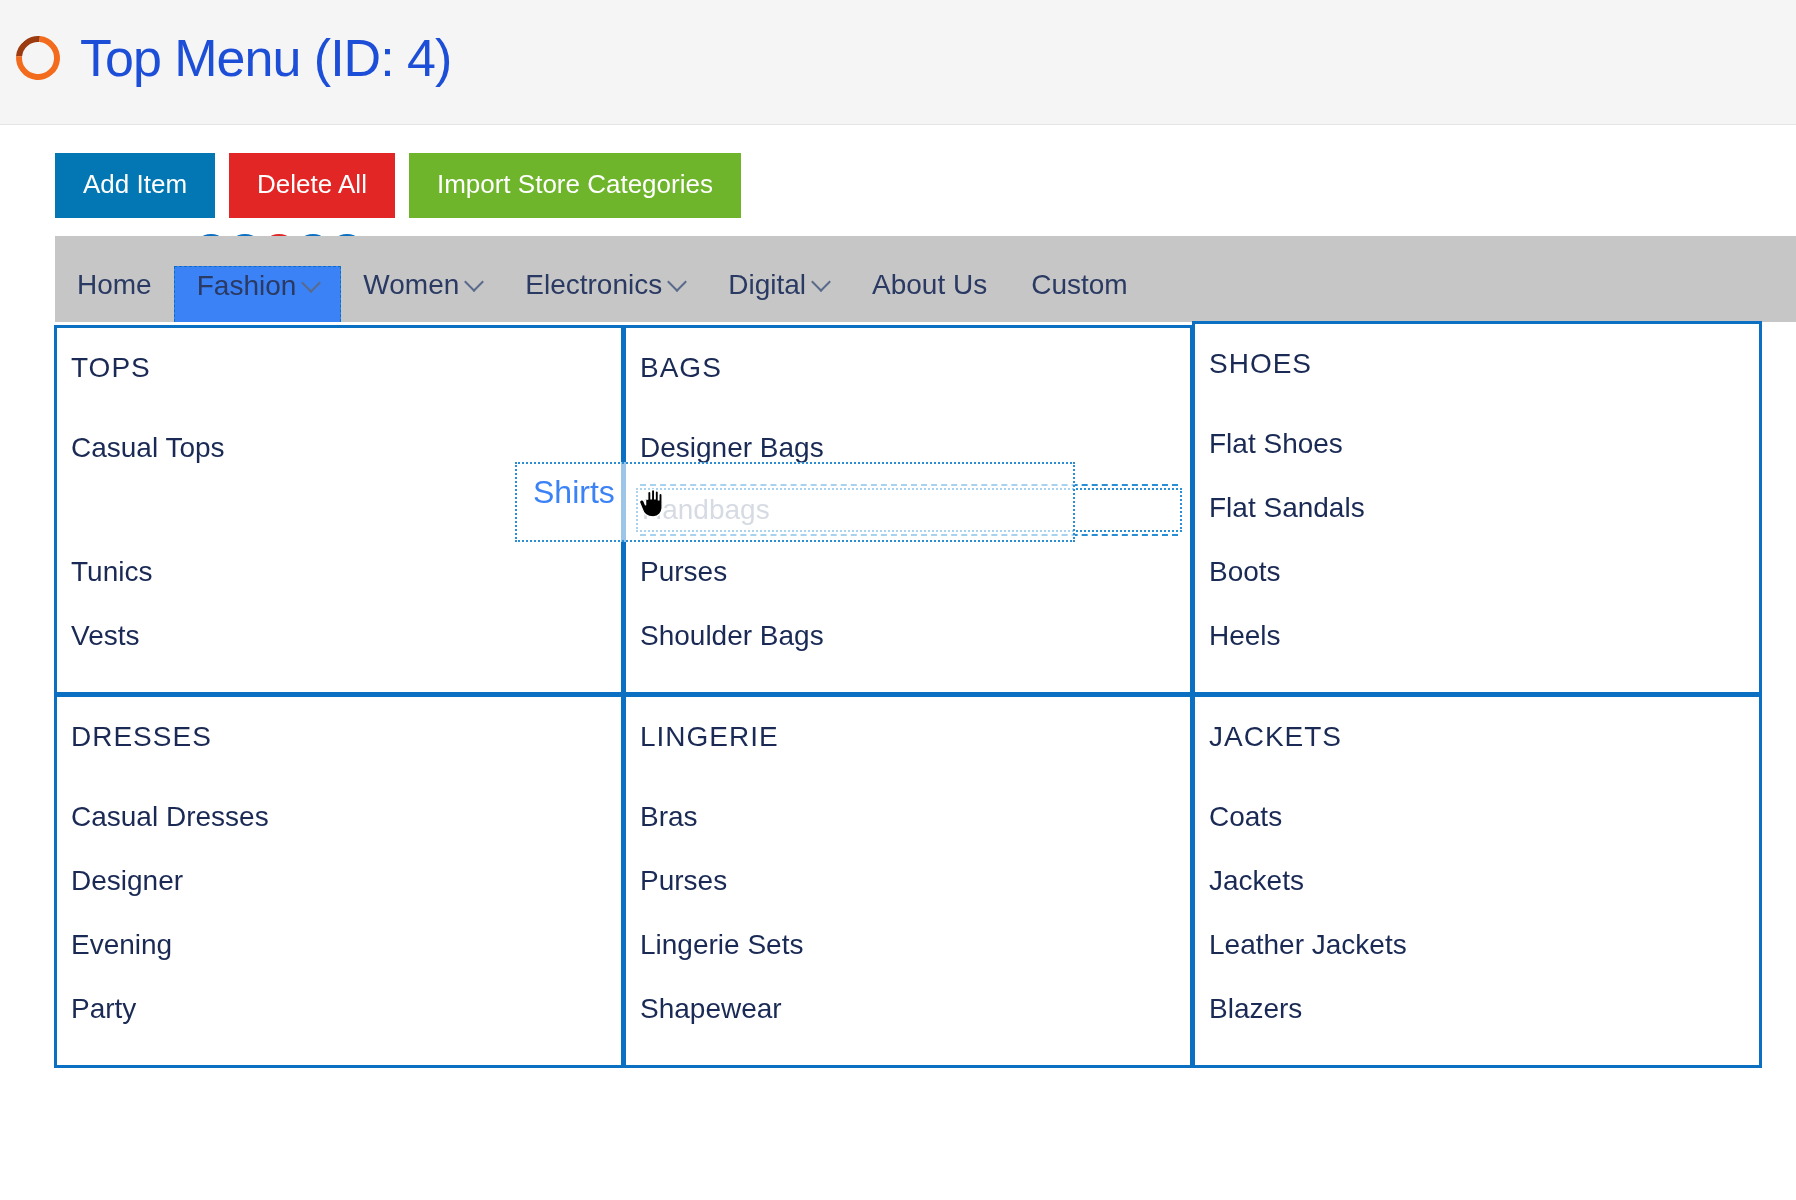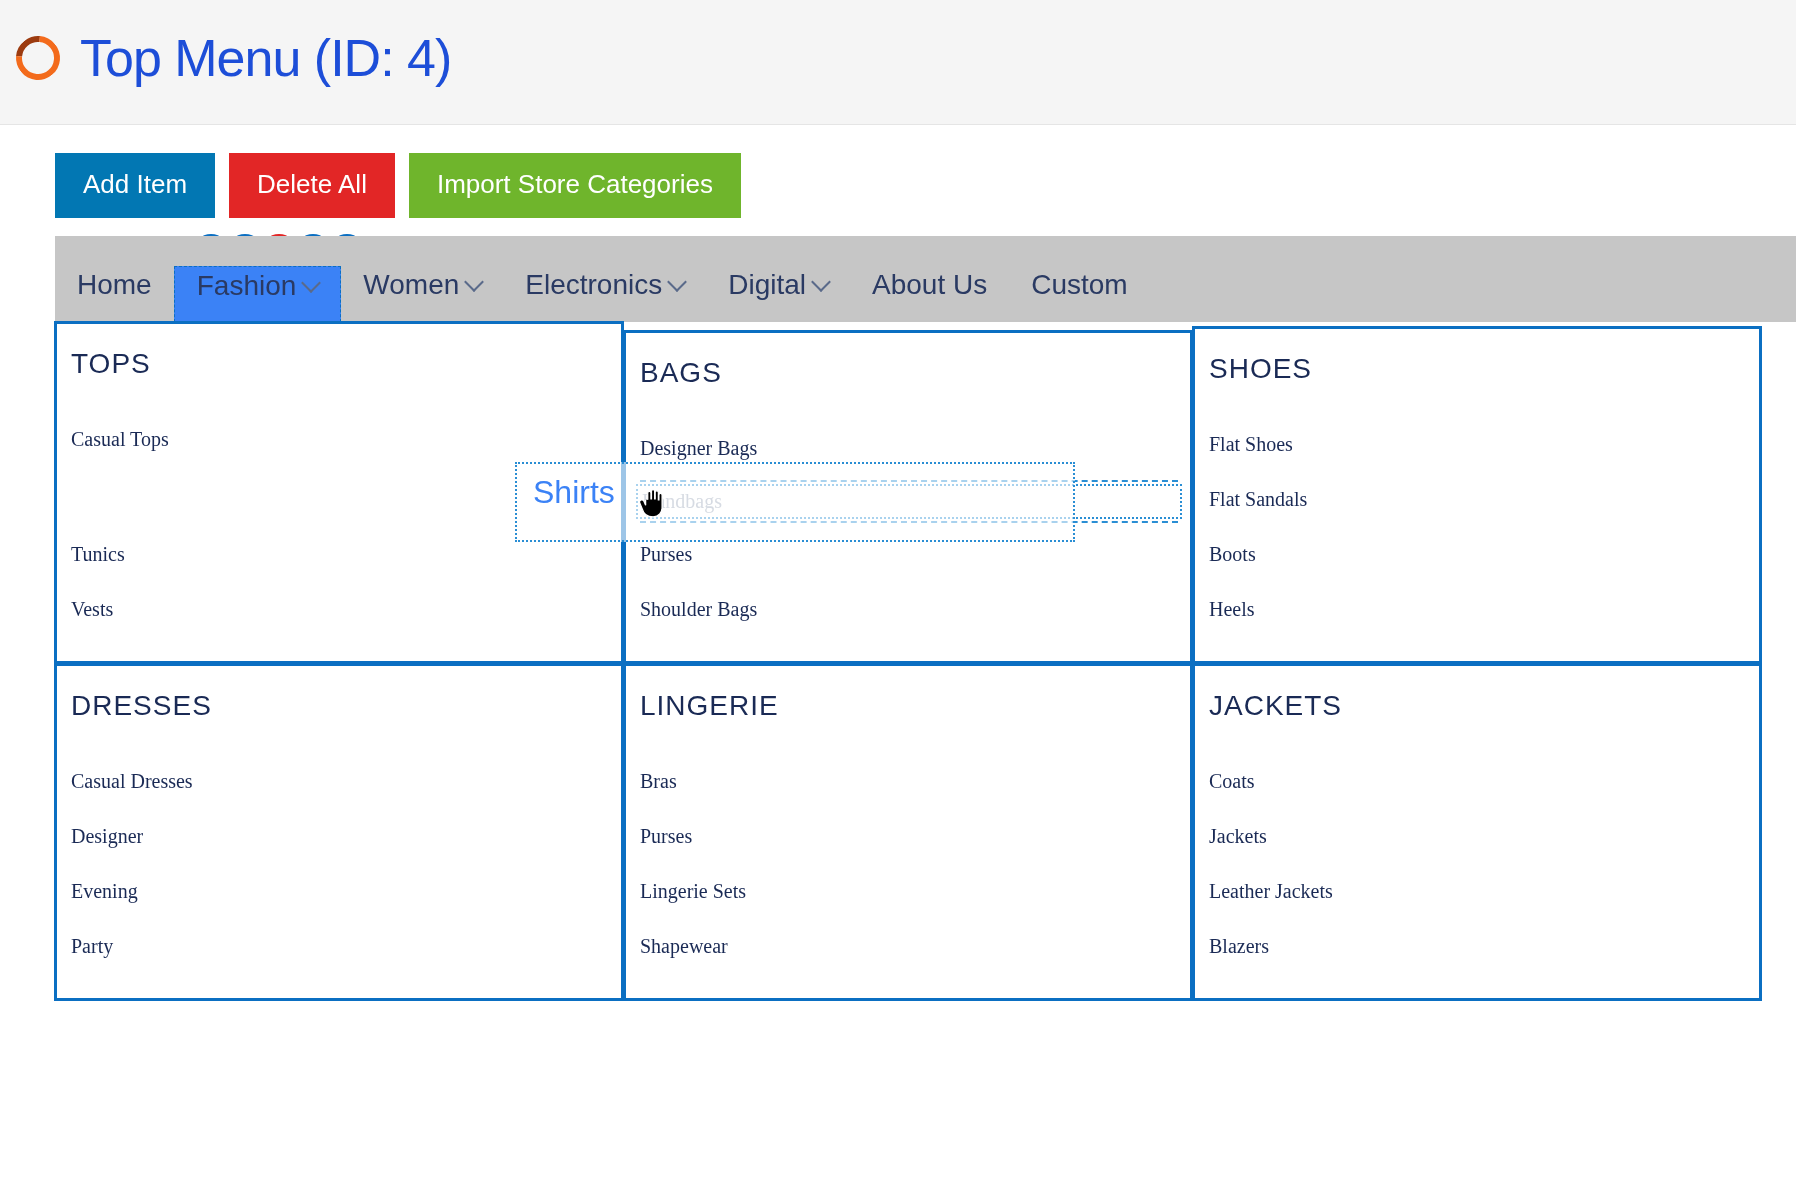--- a/index.html
+++ b/index.html
@@ -117,25 +117,24 @@
     margin-left: -1px;
   }
   .col-title {
     font-size: 28px;
     font-weight: 500;
     color: #1a2a55;
     letter-spacing: 1px;
     margin-bottom: 32px;
   }
   .col-item {
-    font-size: 20px;
+    font-size: 28px;
     color: #1a2a55;
     padding: 16px 0;
     cursor: pointer;
-    font-family: Liberation Serif, serif;
   }
   .col-item.gap-after { margin-bottom: 60px; }
 
   
   .drag-ghost {
     position: absolute;
     border: 2px dotted #2a8ed4;
     background: rgba(255,255,255,0.6);
     padding: 10px 16px;
     font-size: 32px;

